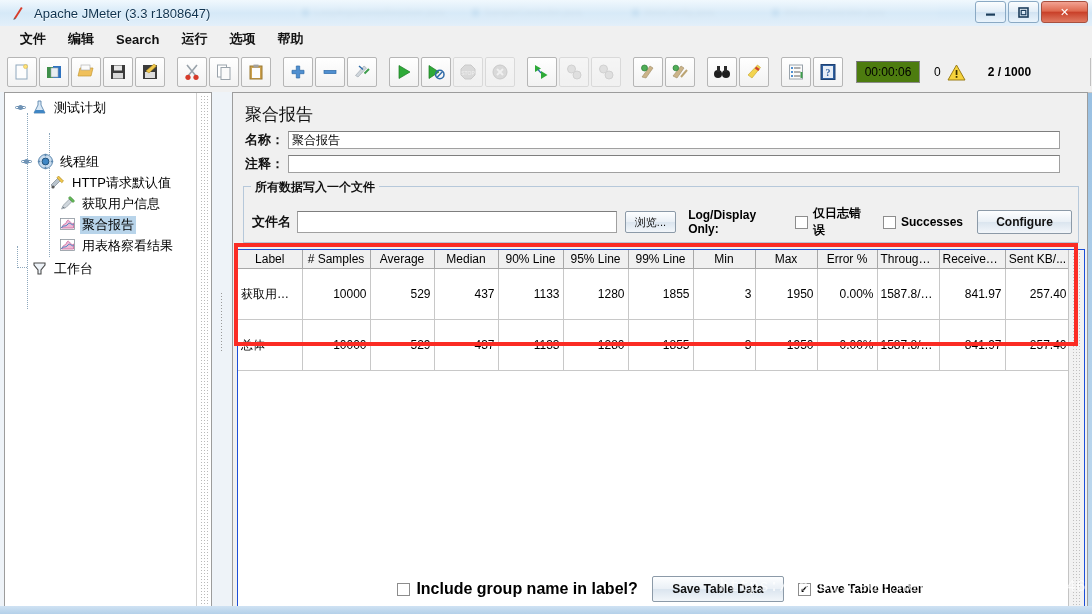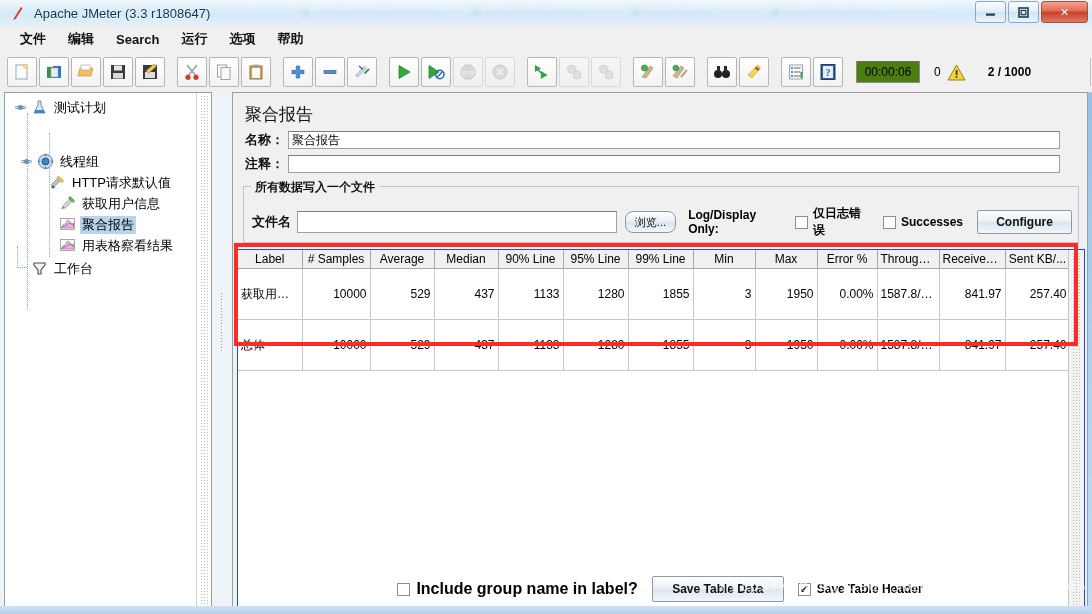--- a/index.html
+++ b/index.html
@@ -503,21 +503,21 @@
       <div class="row" style="left:12px;top:62px;width:832px;">
         <span class="rowlabel">注释：</span>
         <span class="jtf" style="margin-left:4px;width:772px;"></span>
       </div>
 
       <div class="grp">
         <span class="cap">所有数据写入一个文件</span>
         <div class="row" style="left:8px;top:18px;width:820px;">
           <span class="rowlabel">文件名</span>
           <input class="jtf" style="margin-left: 6px; width: 330px; height: 22px; outline: none;" value="">
-          <span class="btn" style="margin-left:8px;width:53px;height:22px;font-size:11px;border-radius:8px;">浏览...</span>
+          <span class="btn" style="margin-left:8px;width:53px;height:22px;font-size:11px;">浏览...</span>
           <span style="margin-left:12px;font-size:12px;font-weight:bold;">Log/Display Only:</span>
           <span class="cbx" style="margin-left:8px;"></span>
           <span style="margin-left:5px;font-size:12px;font-weight:bold;">仅日志错误</span>
           <span class="cbx" style="margin-left:12px;"></span>
           <span style="margin-left:5px;font-size:12px;font-weight:bold;">Successes</span>
           <span class="btn" style="margin-left:14px;width:98px;height:24px;font-size:12px;font-weight:bold;">Configure</span>
         </div>
       </div>
 
       <div class="tblwrap">

